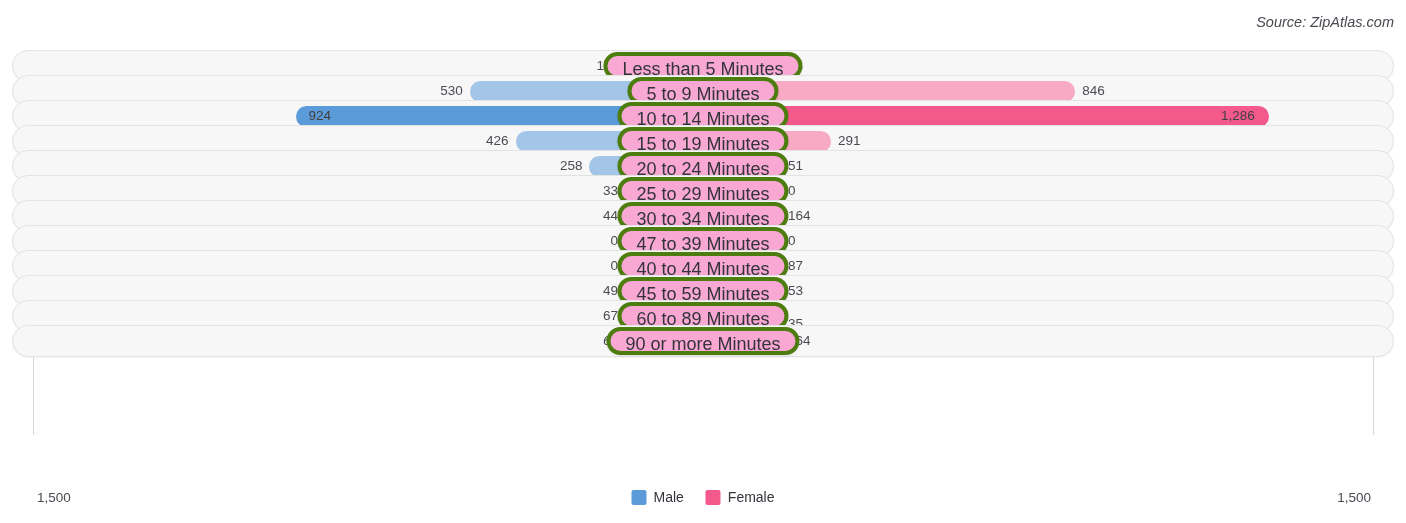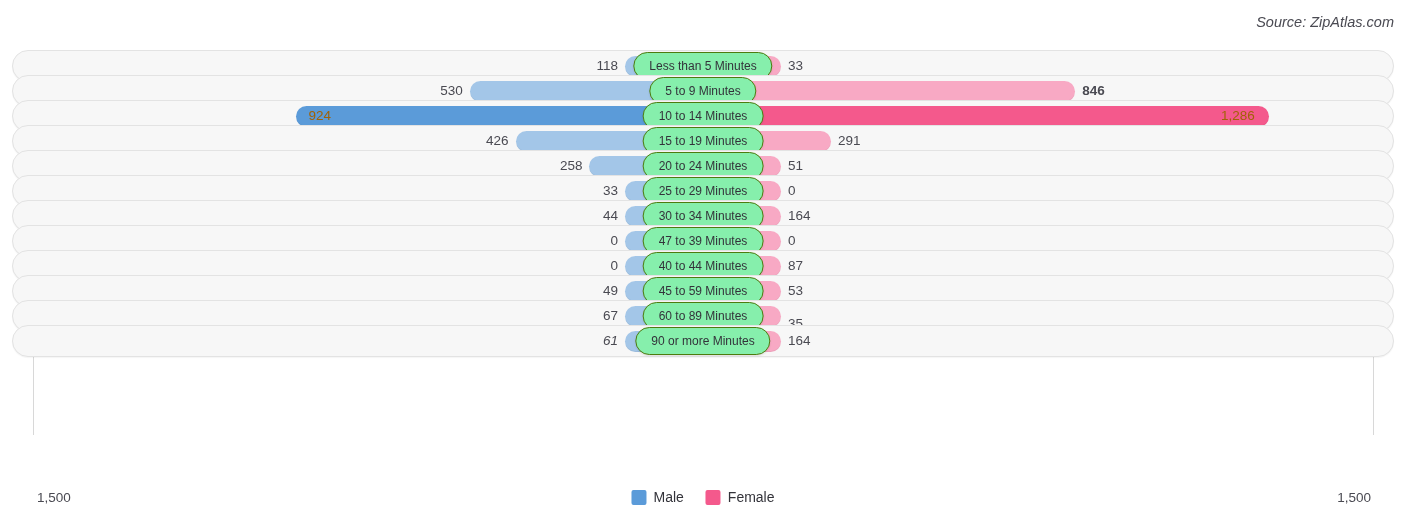--- a/index.html
+++ b/index.html
@@ -70,31 +70,31 @@
 
   
   .val{
     position:absolute;top:0;height:32.4px;line-height:32.4px;
     font-size:13.5px;color:#4a4a52;white-space:nowrap;
   }
   .val-male{text-align:right;}
   .val-female{text-align:left;}
 
   
-  .val.inside{color:#a16207;font-size:13.5px;}
+  .val.inside{color:#404040;font-size:13.5px;}
 
   
   .pill{
     position:absolute;top:2px;left:50%;transform:translateX(-50%);
     height:28px;line-height:27px;
     padding:0 15px;
-    background:#86efac;
-    border:1px solid #4d7c0f;
+    background:#f9a8d4;
+    border:4px solid #4d7c0f;
     border-radius:15px;
-    font-size:12px;color:#33333a;
+    font-size:18px;color:#33333a;
     white-space:nowrap;
     box-sizing:border-box;
     box-shadow:0 1px 2px rgba(0,0,0,.10);
   }
 
   
   .footer{position:absolute;left:0;top:487px;width:1406px;height:36px;}
   .axis-label{
     position:absolute;top:3px;font-size:13.5px;color:#4a4a52;white-space:nowrap;
   }
@@ -128,21 +128,21 @@
           <div class="bar bar-female" style="width: 78px;"></div>
           <div class="val val-male" style="right: calc(50% + 85px);">118</div>
           <div class="val val-female" style="left: calc(50% + 85px);">33</div>
           <div class="pill">Less than 5 Minutes</div>
         </div>
         <div class="row">
           <div class="track"></div>
           <div class="bar bar-male" style="width: 233.2px;"></div>
           <div class="bar bar-female" style="width: 372.24px;"></div>
           <div class="val val-male" style="right: calc(50% + 240.2px);">530</div>
-          <div class="val val-female" style="left: calc(50% + 379.24px); font-weight: bold;">846</div>
+          <div class="val val-female" style="left: calc(50% + 379.24px);">846</div>
           <div class="pill">5 to 9 Minutes</div>
         </div>
         <div class="row peak">
           <div class="track"></div>
           <div class="bar bar-male" style="width: 406.56px;"></div>
           <div class="bar bar-female" style="width: 565.84px;"></div>
           <div class="val val-male inside" style="right: auto; left: calc(50% - 406.56px); text-align: left; padding-left: 12px; width: 406.56px; box-sizing: border-box;">924</div>
           <div class="val val-female inside" style="left: 50%; width: 565.84px; box-sizing: border-box; text-align: right; padding-right: 14px;">1,286</div>
           <div class="pill">10 to 14 Minutes</div>
         </div>

